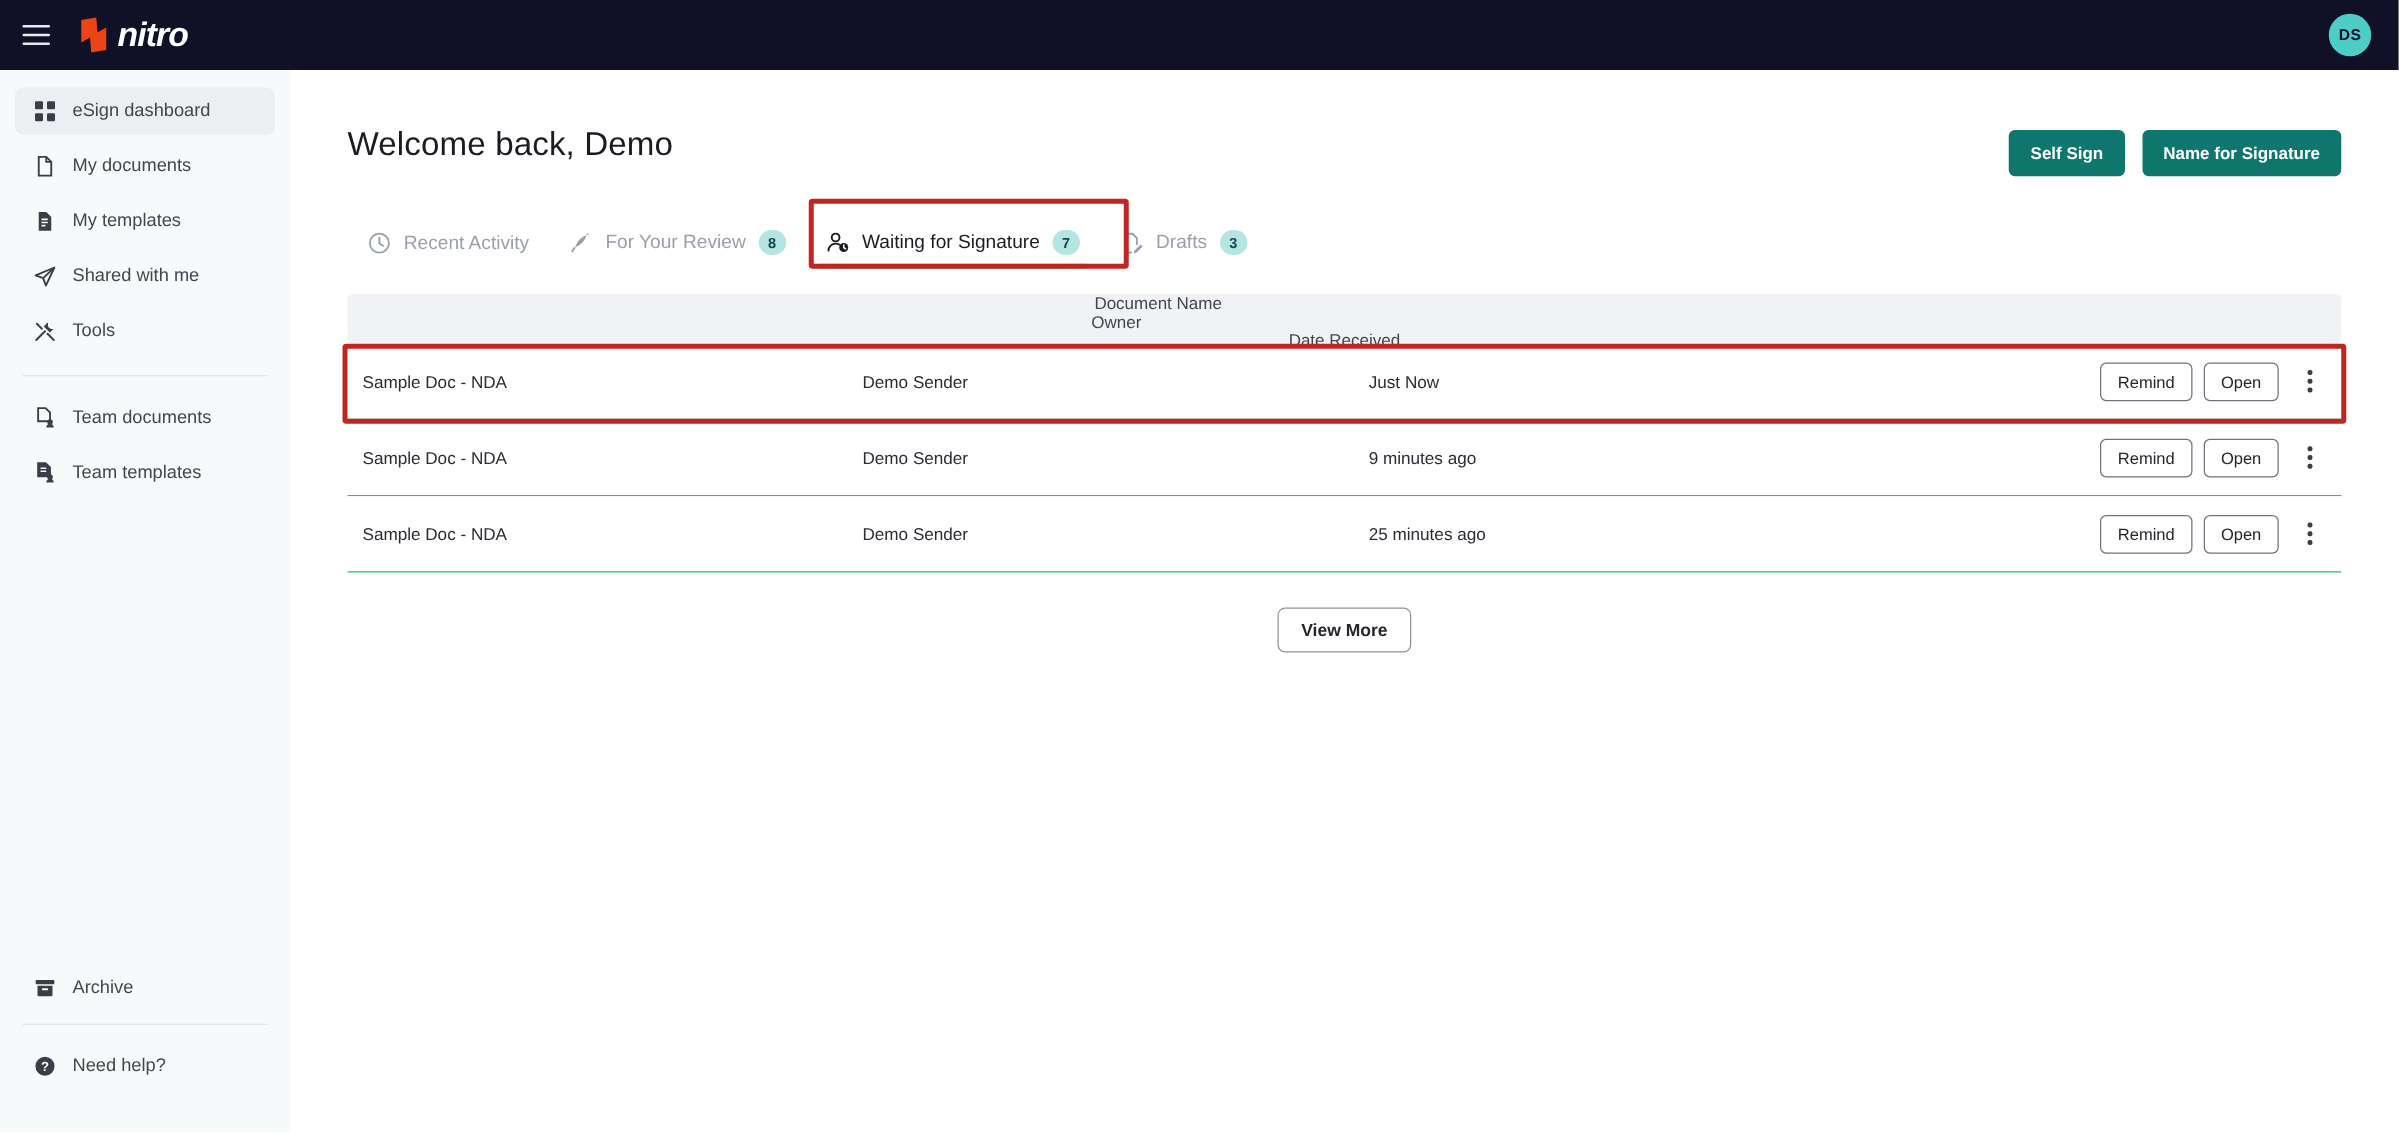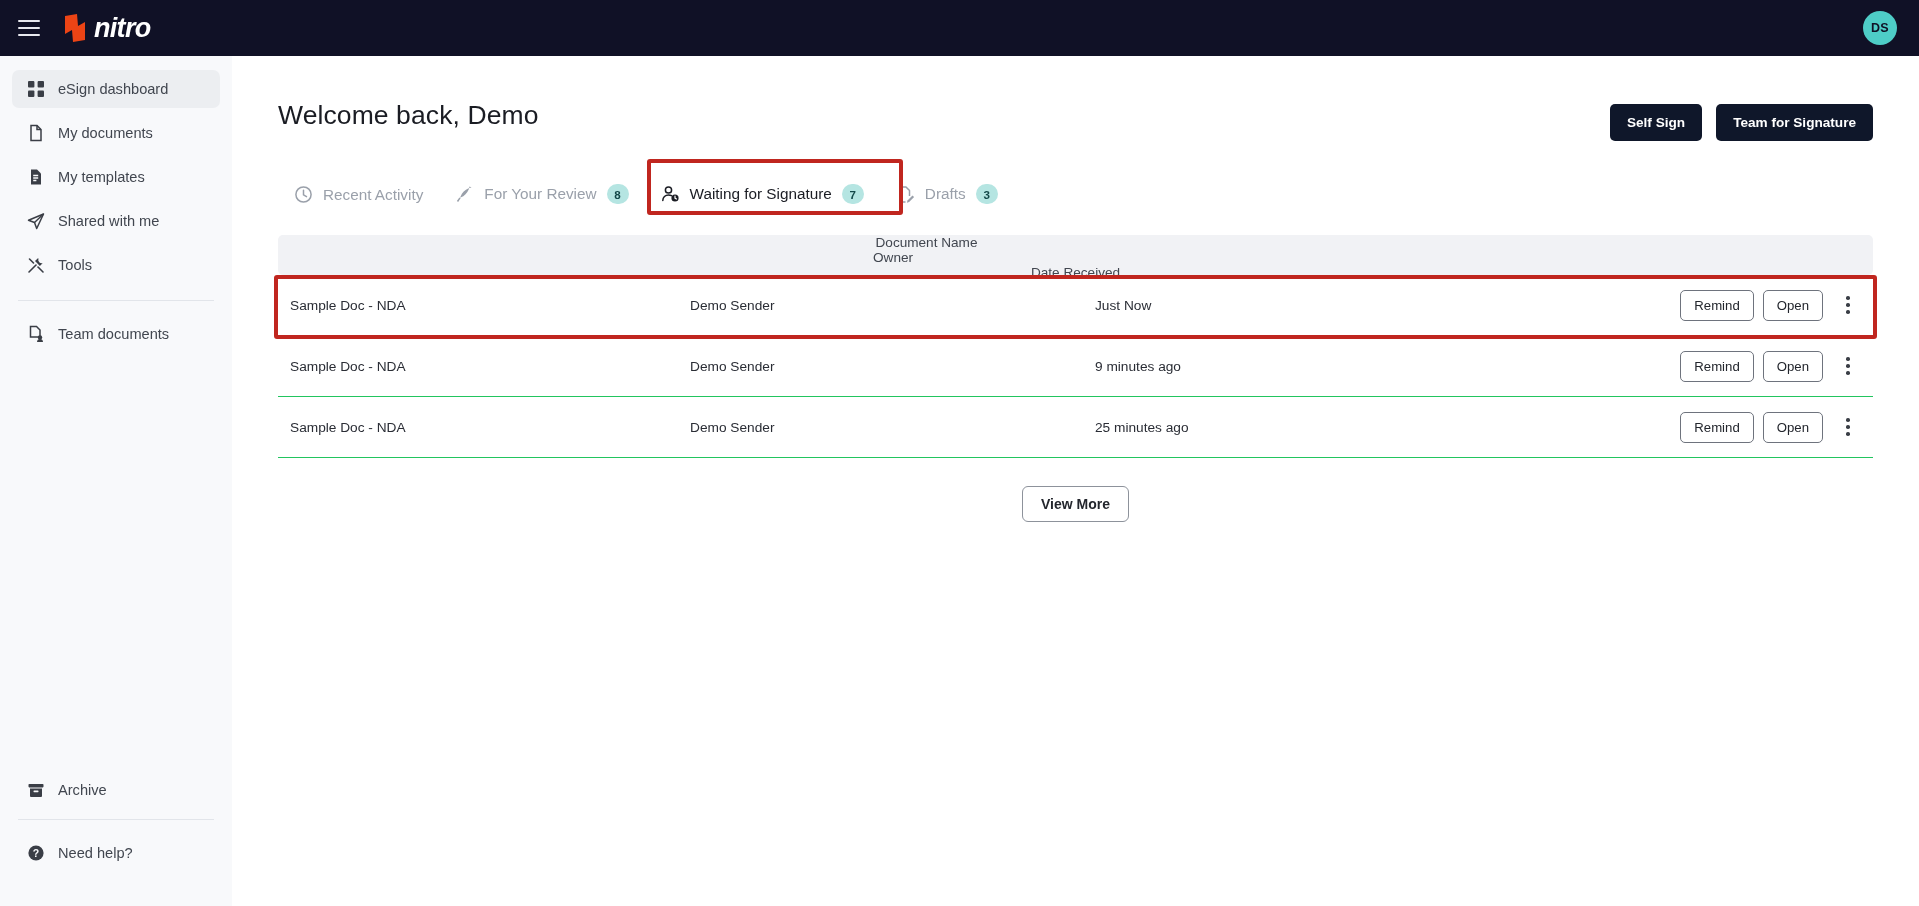--- a/index.html
+++ b/index.html
@@ -54,21 +54,21 @@
   .side-ico { width: 19px; height: 19px; flex: none; display: flex; align-items: center; justify-content: center; }
   .side-ico svg { width: 18px; height: 18px; display: block; }
   .side-div { height: 1px; background: #e2e5ea; margin: 10px 6px 14px 6px; }
   .side-bottom { position: absolute; left: 12px; right: 12px; bottom: 28px; }
   
   .main { flex: 1; padding: 44px 46px 0 46px; min-width: 0; }
   .page-head { display: flex; align-items: flex-start; justify-content: space-between; }
   .page-title { font-size: 26.5px; color: #1a1c23; font-weight: 400; letter-spacing: 0.1px; }
   .head-actions { display: flex; gap: 14px; padding-top: 4px; }
   .btn-primary {
-    background: #0f172a; color: #ffffff; border: none; border-radius: 5px;
+    background: #0f766e; color: #ffffff; border: none; border-radius: 5px;
     font-size: 13.6px; font-weight: 700; padding: 11px 17px; cursor: pointer;
     font-family: inherit; white-space: nowrap;
   }
   
   .tabs { display: flex; align-items: flex-end; margin-top: 32px; height: 42px; position: relative; }
   .tab {
     display: flex; align-items: center; gap: 10px;
     padding: 0 16px 11px 16px; cursor: pointer;
     color: #9aa0aa; font-size: 15.3px; white-space: nowrap;
     position: relative;
@@ -208,20 +208,31 @@
       <span class="side-ico">
         <svg viewBox="0 0 18 18" fill="none" stroke="#3a3e46" stroke-width="1.5">
             <path d="M3.5 1.5h6l3.5 3.5v7H3.5z"></path>
             <circle cx="13" cy="12.5" r="2.2" fill="#3a3e46" stroke="none"></circle>
             <path d="M10 17c0-1.7 1.3-3 3-3s3 1.3 3 3z" fill="#3a3e46" stroke="none"></path>
           </svg>
       </span>
       <span>Team documents</span>
     </div>
 
+    <div class="side-item">
+      <span class="side-ico">
+        <svg viewBox="0 0 18 18" fill="none" stroke="#3a3e46" stroke-width="1.5">
+            <path d="M3.5 1.5h6l3.5 3.5v7H3.5z" fill="#3a3e46"></path>
+            <path d="M5.4 5.5h4.6M5.4 8h4.6" stroke="#f8f9fb" stroke-width="1.2"></path>
+            <circle cx="13" cy="12.5" r="2.2" fill="#3a3e46" stroke="none"></circle>
+            <path d="M10 17c0-1.7 1.3-3 3-3s3 1.3 3 3z" fill="#3a3e46" stroke="none"></path>
+          </svg>
+      </span>
+      <span>Team templates</span>
+    </div>
 
     <div class="side-bottom">
       <div class="side-item">
         <span class="side-ico">
           <svg viewBox="0 0 18 18" fill="#3a3e46">
               <rect x="1.5" y="3" width="15" height="3.4" rx="0.8"></rect>
               <path d="M3 7.6h12V15a1 1 0 01-1 1H4a1 1 0 01-1-1z"></path>
               <rect x="6.5" y="9.6" width="5" height="1.6" rx="0.6" fill="#f8f9fb"></rect>
             </svg>
         </span>
@@ -239,21 +250,21 @@
       </div>
     </div>
   </div>
 
   <div class="main">
 
     <div class="page-head">
       <div class="page-title">Welcome back, Demo</div>
       <div class="head-actions">
         <button class="btn-primary">Self Sign</button>
-        <button class="btn-primary">Team for Signature</button>
+        <button class="btn-primary">Name for Signature</button>
       </div>
     </div>
 
     <div class="tabs">
 
       <div class="tab">
         <span class="tab-ico">
           <svg viewBox="0 0 19 19" fill="none" stroke="#9aa0aa" stroke-width="1.5">
               <circle cx="9.5" cy="9.5" r="7.6"></circle>
               <path d="M9.5 5.2v4.6l3 1.8" stroke-linecap="round"></path>

